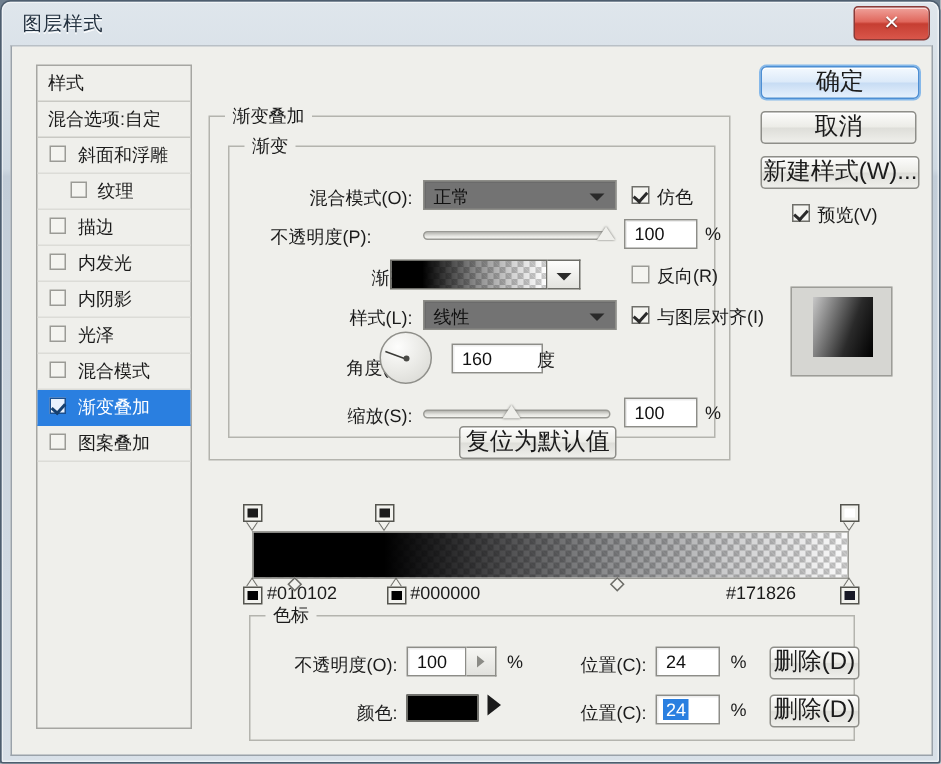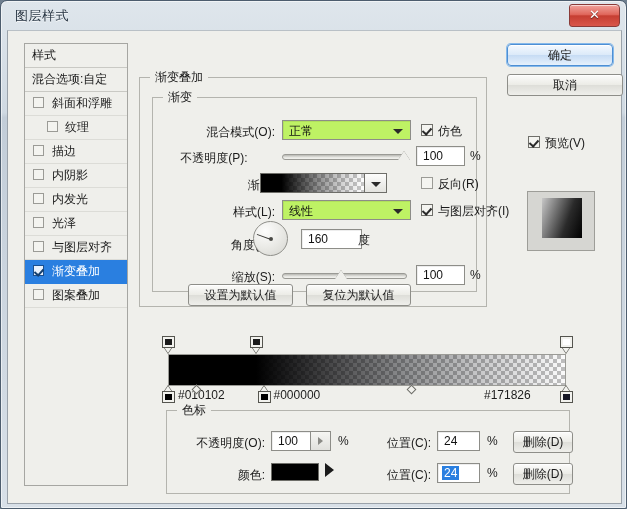--- a/index.html
+++ b/index.html
@@ -93,21 +93,21 @@
     position:absolute;left:10px;top:-9px;height:16px;line-height:16px;
     padding:0 5px;background:#efefeb;
     font-size:12px;color:#1b1b1b;white-space:nowrap;
   }
   #grp-overlay{left:131px;top:46px;width:348px;height:230px;}
   #grp-gradient{left:12px;top:19px;width:325px;height:195px;}
   
   .lab{position:absolute;font-size:12px;color:#1b1b1b;white-space:nowrap;text-align:right;}
   .sel-box{
     position:absolute;box-sizing:border-box;height:20px;
-    background:#bef264;border:1px solid #8d8d88;
+    background:#737373;border:1px solid #8d8d88;
     box-shadow:inset 1px 1px 0 rgba(0,0,0,.07);
     cursor:pointer;
   }
   .sel-box .v{position:absolute;left:6px;top:2px;font-size:12px;color:#111;}
   .sel-box .arw{
     position:absolute;right:7px;top:8px;width:0;height:0;
     border-left:5px solid transparent;border-right:5px solid transparent;
     border-top:5px solid #2a2a2a;
   }
   .txt-box{
@@ -177,21 +177,21 @@
   .dial .ray{
     position:absolute;left:17px;top:17px;width:15px;height:1px;
     background:#3a3a36;transform-origin:0 50%;
   }
   
   .btn{
     position:absolute;box-sizing:border-box;height:22px;
     border:1px solid #8e8e89;border-radius:3px;
     background:linear-gradient(180deg,#fcfcfb 0%,#ececE7 48%,#dedeD9 52%,#efefeb 100%);
     box-shadow:inset 0 1px 0 #fff;
-    font-size:12px;color:#1b1b1b;text-align:center;line-height:20px;
+    font-size:16px;color:#1b1b1b;text-align:center;line-height:20px;
     white-space:nowrap;cursor:pointer;
   }
   .btn.primary{
     border-color:#4d8fd4;border-radius:4px;
     background:linear-gradient(180deg,#f4f9fe 0%,#dceaf9 48%,#c7dcf4 52%,#e6f1fc 100%);
     box-shadow:0 0 0 1px #86b9ea, inset 0 1px 0 #fff;
   }
   
   #right-panel{position:absolute;left:497px;top:12px;width:110px;height:230px;}
   #preview-thumb{
@@ -292,33 +292,33 @@
           <div class="lst-item indent">
             <span class="cbx"></span>
             <span class="lbl">纹理</span>
           </div>
           <div class="lst-item">
             <span class="cbx"></span>
             <span class="lbl">描边</span>
           </div>
           <div class="lst-item">
             <span class="cbx"></span>
+            <span class="lbl">内发光</span>
+          </div>
+          <div class="lst-item">
+            <span class="cbx"></span>
             <span class="lbl">内阴影</span>
           </div>
           <div class="lst-item">
             <span class="cbx"></span>
-            <span class="lbl">内发光</span>
-          </div>
-          <div class="lst-item">
-            <span class="cbx"></span>
             <span class="lbl">光泽</span>
           </div>
           <div class="lst-item">
             <span class="cbx"></span>
-            <span class="lbl">与图层对齐</span>
+            <span class="lbl">混合模式</span>
           </div>
           <div class="lst-item sel">
             <span class="cbx on"></span>
             <span class="lbl">渐变叠加</span>
           </div>
           <div class="lst-item">
             <span class="cbx"></span>
             <span class="lbl">图案叠加</span>
           </div>
         </div>
@@ -374,27 +374,27 @@
 
         <div class="lab" style="left:0;top:171px;width:122px;">缩放(S):</div>
         <div class="sld-track" style="left:129px;top:175px;width:125px;"></div>
         <div class="sld-thumb" style="left:182px;top:172px;"></div>
         <div class="txt-box" style="left:263px;top:167px;width:49px;">
           <span class="v">100</span>
         </div>
         <div class="unit" style="left:317px;top:170px;">%</div>
       </div>
 
-      <div class="btn" style="left:48px;top:206px;width:105px;">设置为默认值</div>
       <div class="btn" style="left:166px;top:206px;width:105px;">复位为默认值</div>
     </div>
 
     <div id="right-panel">
       <div class="btn primary" style="left:2px;top:1px;width:106px;">确定</div>
-      <div class="btn" style="left:2px;top:31px;width:116px;">取消</div>
+      <div class="btn" style="left:2px;top:31px;width:104px;">取消</div>
+      <div class="btn" style="left:2px;top:61px;width:106px;">新建样式(W)...</div>
       <div class="chk on" style="left:23px;top:93px;"></div>
       <div class="chk-lab" style="left:40px;top:92px;">预览(V)</div>
     </div>
     <div id="preview-thumb">
       <div class="sq"></div>
     </div>
 
     <div id="grad-editor">
       <div id="strip"></div>
       <div id="stops-layer">

